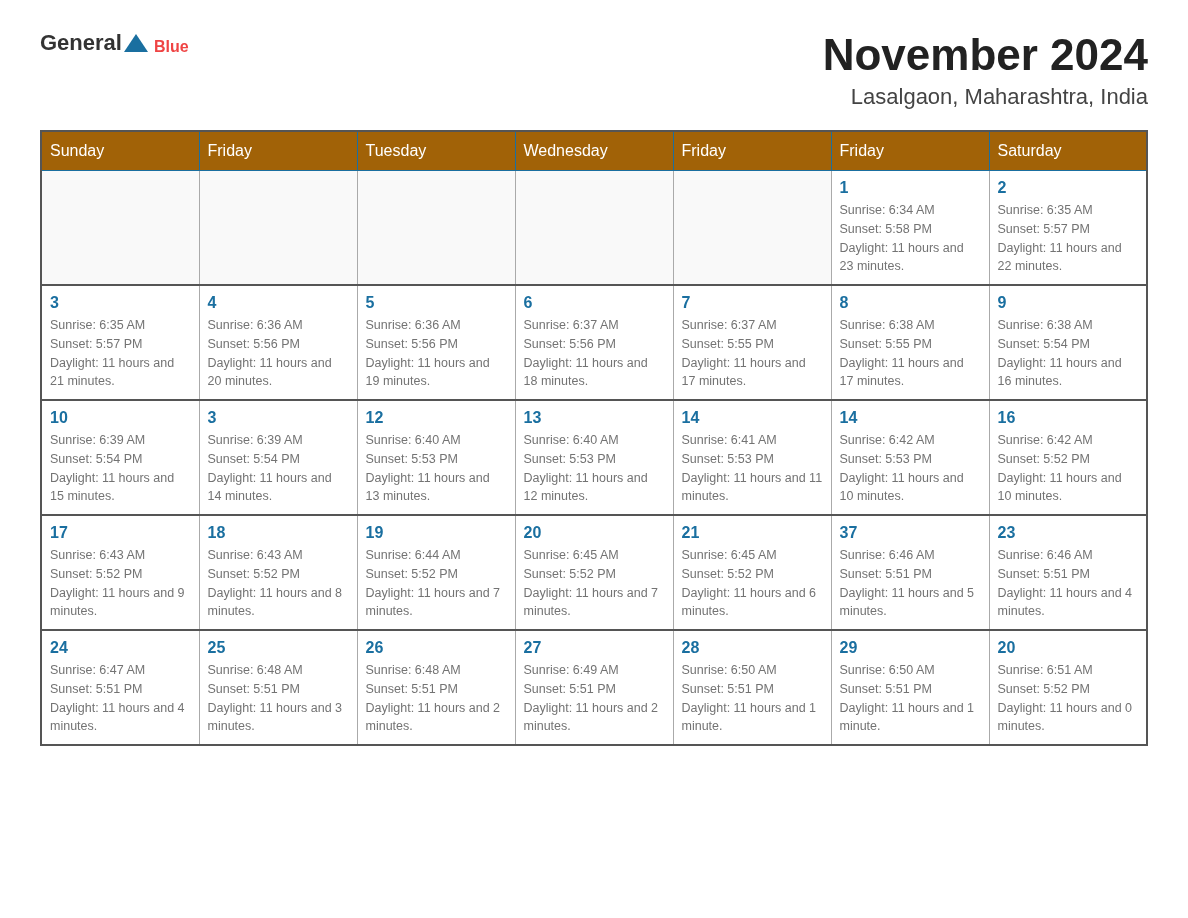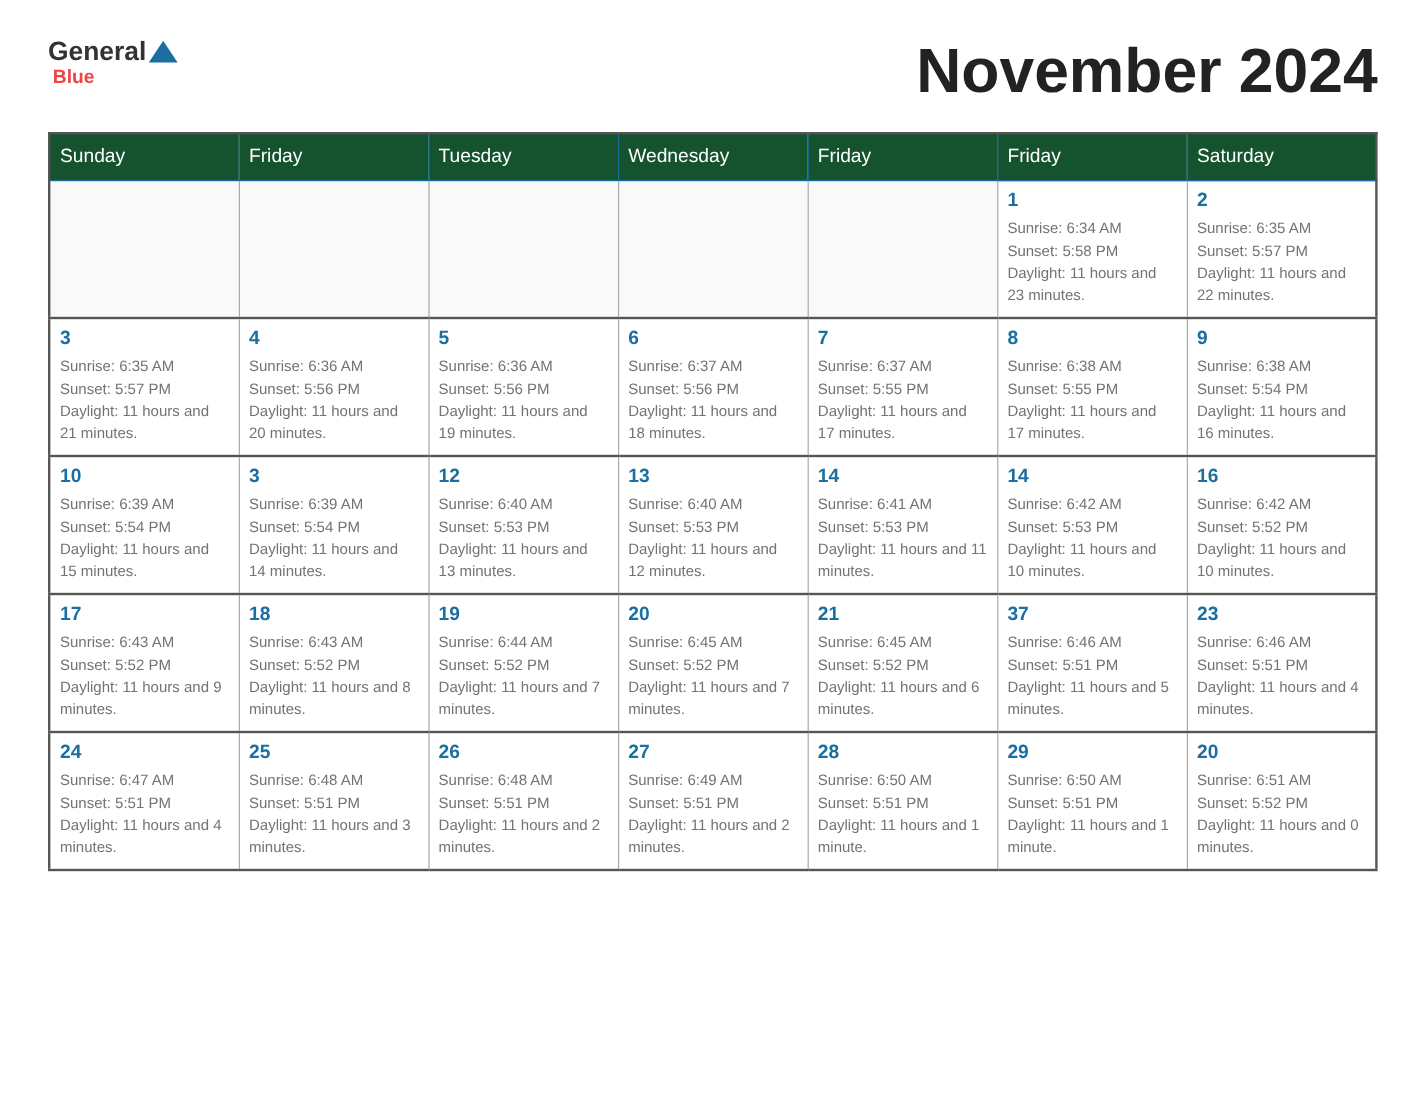--- a/index.html
+++ b/index.html
@@ -11,22 +11,22 @@
       min-height: 918px;
     }
     .header-area {
       display: flex;
       justify-content: space-between;
       align-items: flex-start;
       margin-bottom: 20px;
     }
     .logo-area {
       display: flex;
-      flex-direction: column;
-      align-items: flex-start;
+      flex-direction: row;
+      align-items: flex-end;
     }
     .logo-text {
       display: flex;
       align-items: center;
       font-size: 22px;
       font-weight: bold;
       color: #333;
     }
     .logo-general { color: #333; }
     .logo-icon {
@@ -36,36 +36,36 @@
       border-right: 12px solid transparent;
       border-bottom: 18px solid #1a6fa0;
       display: inline-block;
       margin: 0 2px;
     }
     .logo-blue { color: #ef4444; font-weight: bold; }
     .title-area {
       text-align: right;
     }
     .month-title {
-      font-size: 52px;
+      font-size: 44px;
       font-weight: bold;
       color: #222;
     }
     .location-title {
       font-size: 22px;
       color: #444;
       margin-top: 4px;
     }
     .calendar {
       width: 100%;
       border-collapse: collapse;
       border: 2px solid #555;
     }
     .calendar th {
-      background-color: #14532d;
+      background-color: #a16207;
       color: #fff;
       padding: 10px 8px;
       font-size: 16px;
       font-weight: normal;
       text-align: left;
       border: 1px solid #1a6fa0;
     }
     .calendar td {
       vertical-align: top;
       padding: 8px 8px;
@@ -100,20 +100,21 @@
     <div class="logo-text">
       <span class="logo-general">General</span>
       <span class="logo-icon"></span>
     </div>
     <div style="margin-left:4px;">
       <span class="logo-blue">Blue</span>
     </div>
   </div>
   <div class="title-area">
     <div class="month-title">November 2024</div>
+    <div class="location-title">Lasalgaon, Maharashtra, India</div>
   </div>
 </div>
 
 <table class="calendar">
   <thead>
     <tr>
     <th>Sunday</th>
         <th>Friday</th>
         <th>Tuesday</th>
         <th>Wednesday</th>

